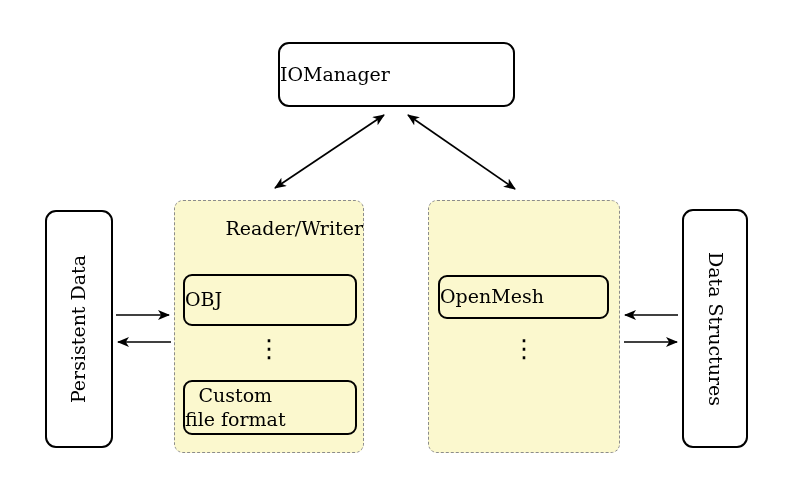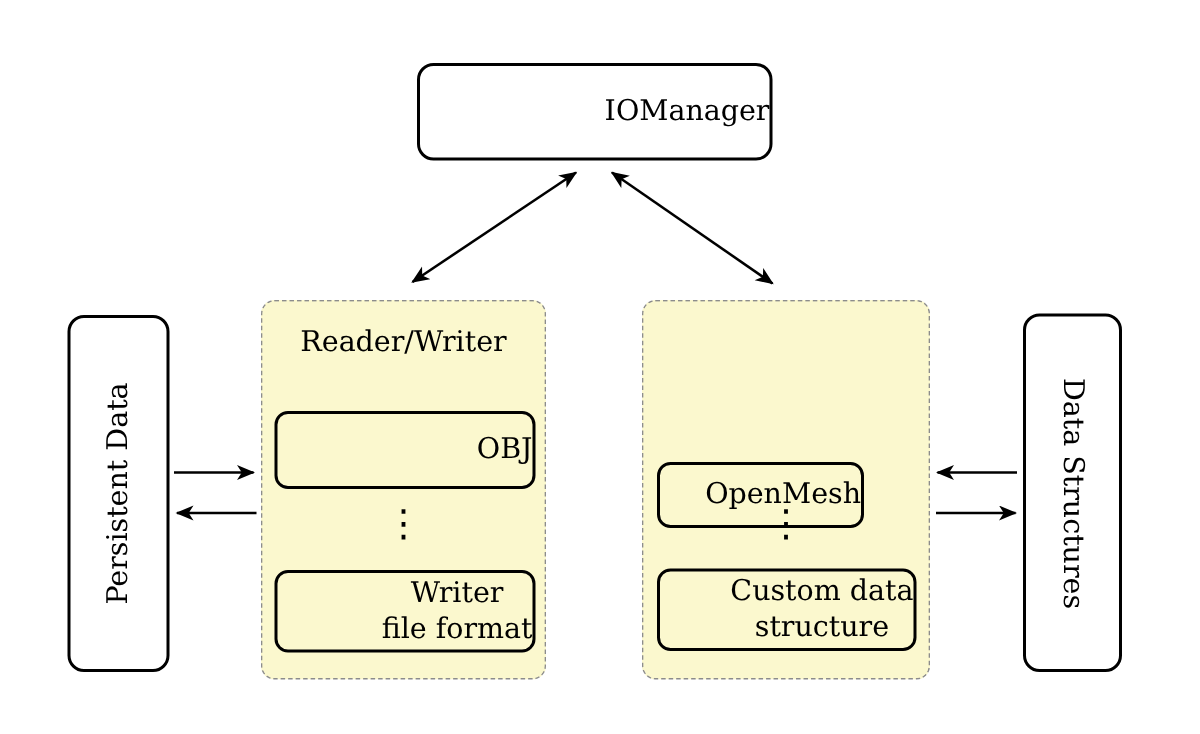--- a/index.html
+++ b/index.html
@@ -22,48 +22,48 @@
   }
   .arrows{position:absolute;left:0;top:0;}
   .arrows line{stroke:var(--arrow);stroke-width:1.7;}
   .arrows .head{fill:var(--arrow);}
 
   .node{
     position:absolute;
     background:var(--node-fill);
     border:2.5px solid var(--node-border);
     box-sizing:border-box;
-    display:flex;align-items:center;justify-content:flex-end;
+    display:flex;align-items:center;justify-content:flex-start;
     text-align:center;
     font-size:19px;
     line-height:1.22;
     white-space:pre-line;
   }
   .io-box{left:278px;top:42px;width:237px;height:65px;border-radius:11px;}
 
   .group{
     position:absolute;
     background:var(--group-fill);
     border:1.5px dashed var(--group-border);
     border-radius:9px;
     box-sizing:border-box;
   }
   .group-left{left:174px;top:200px;width:190px;height:253px;}
   .group-right{left:428px;top:200px;width:192px;height:253px;}
   .group-title{
     position:absolute;left:0;right:0;top:16px;
-    text-align:center;font-size:19px;
+    text-align:right;font-size:19px;
   }
   .inner-node{
     background:var(--group-fill);
     border-radius:9px;
   }
   .obj-node{left:8px;top:73px;width:174px;height:52px;}
   .custom-file-node{left:8px;top:179px;width:174px;height:55px;}
-  .openmesh-node{left:9px;top:74px;width:138px;height:44px;margin-top:33px;}
+  .openmesh-node{left:9px;top:74px;width:171px;height:44px;}
   .custom-data-node{left:9px;top:178px;width:173px;height:55px;}
   .vdots{
     position:absolute;left:0;right:0;top:126px;
     text-align:center;
     font-size:25px;
     line-height:44px;
     height:44px;
   }
   .side-node{border-radius:11px;}
   .side-left{left:45px;top:210px;width:68px;height:238px;}
@@ -99,34 +99,30 @@
     <span>IOManager</span>
   </div>
 
   <div class="group group-left">
     <div class="group-title">Reader/Writer</div>
     <div class="node inner-node obj-node">
       <span>OBJ</span>
     </div>
     <div class="vdots">⋮</div>
     <div class="node inner-node custom-file-node">
-      <span>Writer
+      <span>Custom
 file format</span>
     </div>
   </div>
 
   <div class="group group-right">
     <div class="node inner-node openmesh-node">
       <span>OpenMesh</span>
     </div>
     <div class="vdots">⋮</div>
-    <div class="node inner-node custom-data-node">
-      <span>Custom data
-structure</span>
-    </div>
   </div>
 
   <div class="node side-node side-left">
     <span class="side-label rot-ccw">Persistent Data</span>
   </div>
 
   <div class="node side-node side-right">
     <span class="side-label rot-cw">Data Structures</span>
   </div>
 

